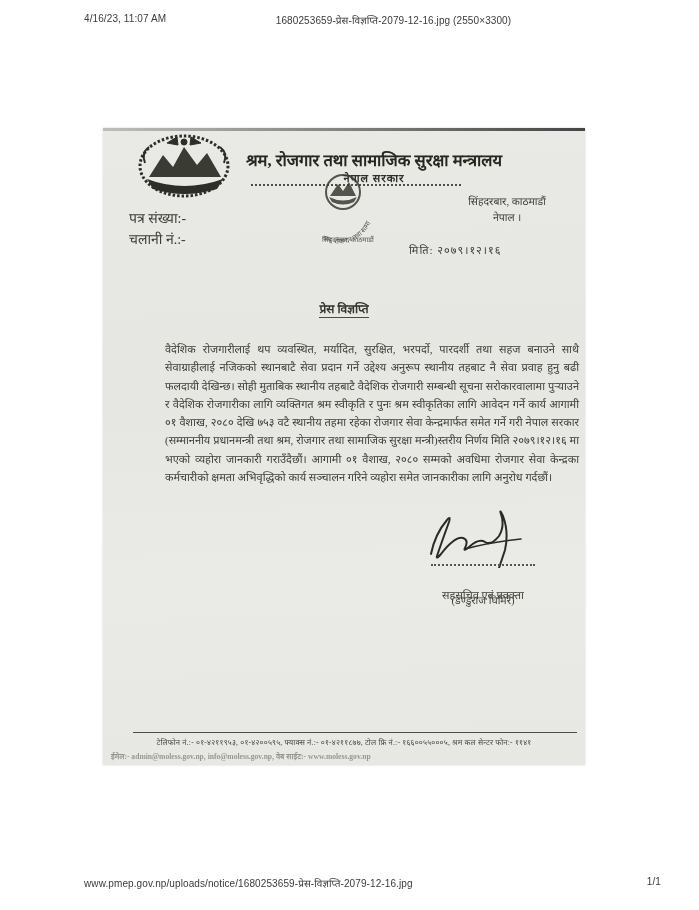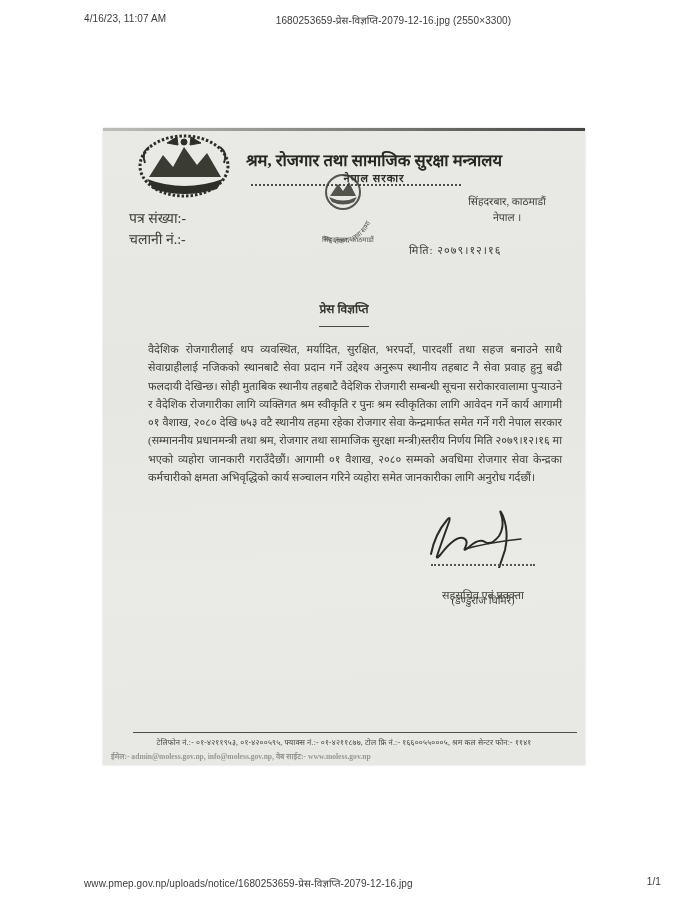--- a/index.html
+++ b/index.html
@@ -28,22 +28,22 @@
   #ministry   { left:0; width:100%; top:20px; text-align:center; font-size:16.5px; font-weight:bold; color:#26271f; padding-left:60px; }
   #dot-line   { left:148px; top:56px; width:210px; border-top:2px dotted #4c4d45; }
   #stamp      { left:185px; top:38px; width:110px; height:78px; }
   #addr       { right:18px; top:66px; width:120px; text-align:center; font-size:10.5px; color:#3c3d35; line-height:16px; }
   #refs       { left:26px; top:80px; font-size:14px; color:#3c3d35; line-height:21px; }
   #date-line  { left:306px; top:114px; font-size:11px; color:#3c3d35; letter-spacing:1px; }
 
   
   #doc-title  { left:0; width:100%; top:172px; text-align:center; font-size:12px; font-weight:bold;
                 color:#33342c; }
-  #doc-title span { border-bottom:1px solid #4a4b43; padding-bottom:10px; }
-  #body-text  { left:45px; top:212px; width:414px; font-size:11px; line-height:18.3px;
+  #doc-title span { border-bottom:1px solid #4a4b43; padding-bottom:1px; }
+  #body-text  { left:62px; top:212px; width:414px; font-size:11px; line-height:18.3px;
                 text-align:justify; color:#3b3c33; }
 
   
   #sig-draw   { left:318px; top:378px; width:130px; height:62px; }
   #sig-dots   { left:328px; top:436px; width:104px; border-top:2px dotted #55564e; }
   #sig-name   { left:300px; top:440px; width:160px; text-align:center; font-size:10.5px; color:#3c3d35;margin-top:25px; }
   #sig-post   { left:300px; top:459px; width:160px; text-align:center; font-size:11px; color:#3c3d35; }
 
   
   #contact-rule  { left:30px; top:604px; width:444px; border-top:1.5px solid #4c4d45; }

